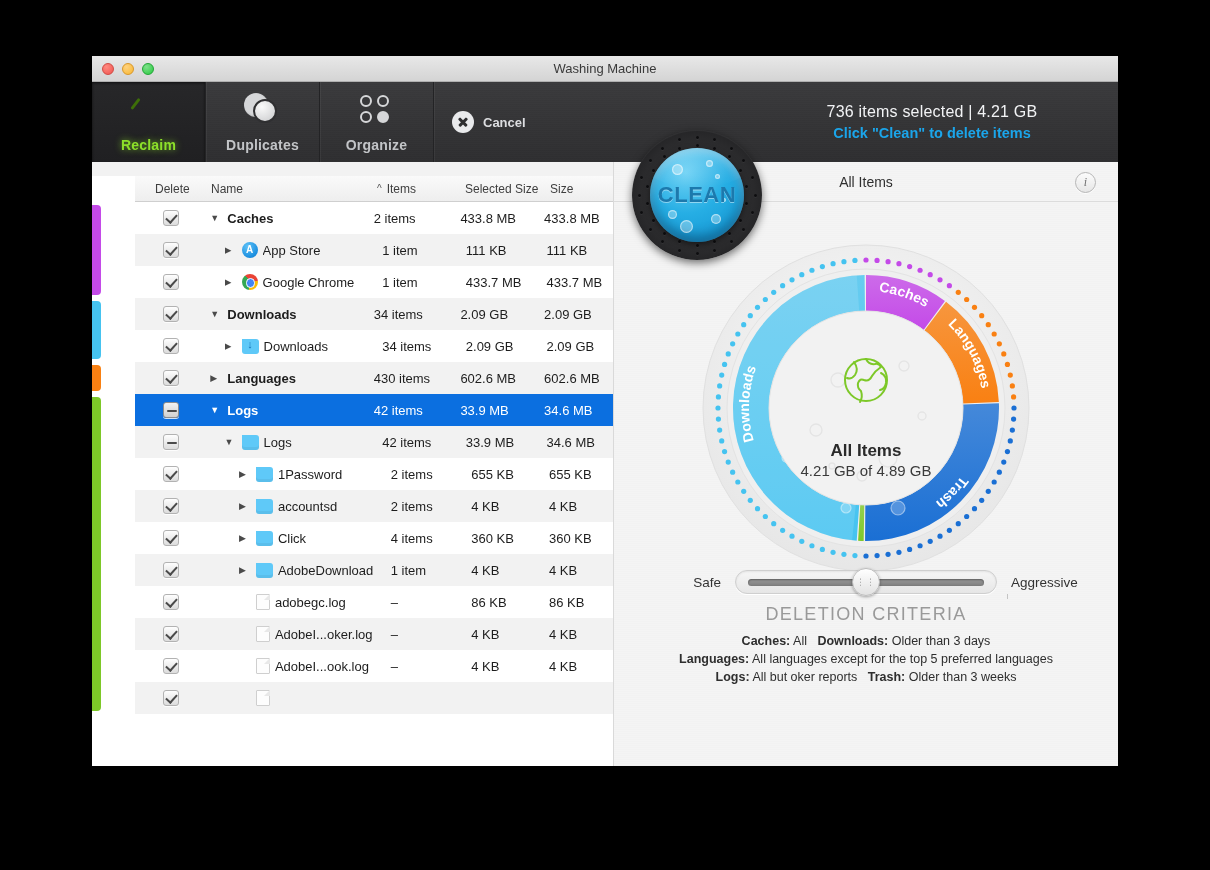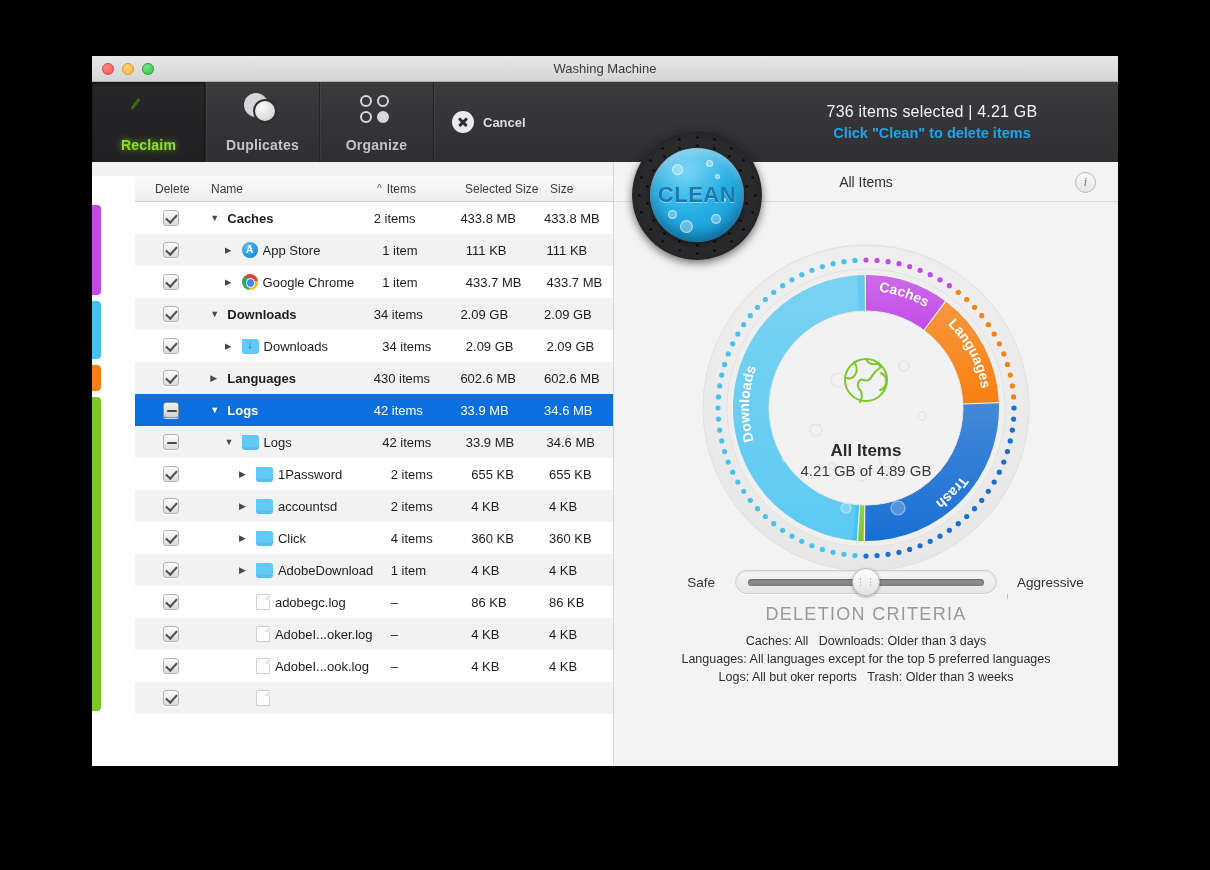--- a/index.html
+++ b/index.html
@@ -297,21 +297,21 @@
     color:#707070; font-size: 12px; font-style: italic; font-family:"Liberation Serif", serif;
     display:flex; align-items:center; justify-content:center;
     box-shadow: 0 1px 0 rgba(255,255,255,.9);
   }
 
   .donut-wrap { position:relative; width: 100%; height: 400px; }
   .donut { position:absolute; left: 50%; top: 6px; transform: translateX(-50%); }
 
   .slider-row {
     position:absolute; left: 0; right: 0; top: 408px;
-    display:flex; align-items:center; justify-content:center; gap: 20px;
+    display:flex; align-items:center; justify-content:center; gap: 14px;
   }
   .sl-label { font-size: 13.5px; color: #333; width: 78px; }
   .sl-label.left { text-align:right; }
   .sl-label.right { text-align:left; }
   .slider {
     width: 262px; height: 24px; border-radius: 12px;
     background: linear-gradient(to bottom,#f6f6f6,#e6e6e6);
     border: 1px solid #cfcfcf;
     box-shadow: inset 0 1px 2px rgba(0,0,0,.08), 0 1px 0 #fff;
     position: relative; display:flex; align-items:center;
@@ -334,21 +334,21 @@
   .sl-ticks i { position:absolute; width:1px; height:5px; background:#c4c4c4; }
 
   .crit-title {
     position:absolute; left:0; right:0; top: 442px; text-align:center;
     font-size: 18px; letter-spacing: 1.3px; color: #999;
   }
   .crit-lines {
     position:absolute; left: 14px; right: 14px; top: 470px; text-align:center;
     font-size: 12.5px; color: #2e2e2e; line-height: 18px;
   }
-  .crit-lines b { font-weight: normal; }
+  .crit-lines b { font-weight: bold; }
 </style>
 </head>
 <body>
 
 <div id="app-window">
 
   <div class="titlebar">
     <div class="traffic">
       <span class="tl-dot tl-close"></span>
       <span class="tl-dot tl-min"></span>

